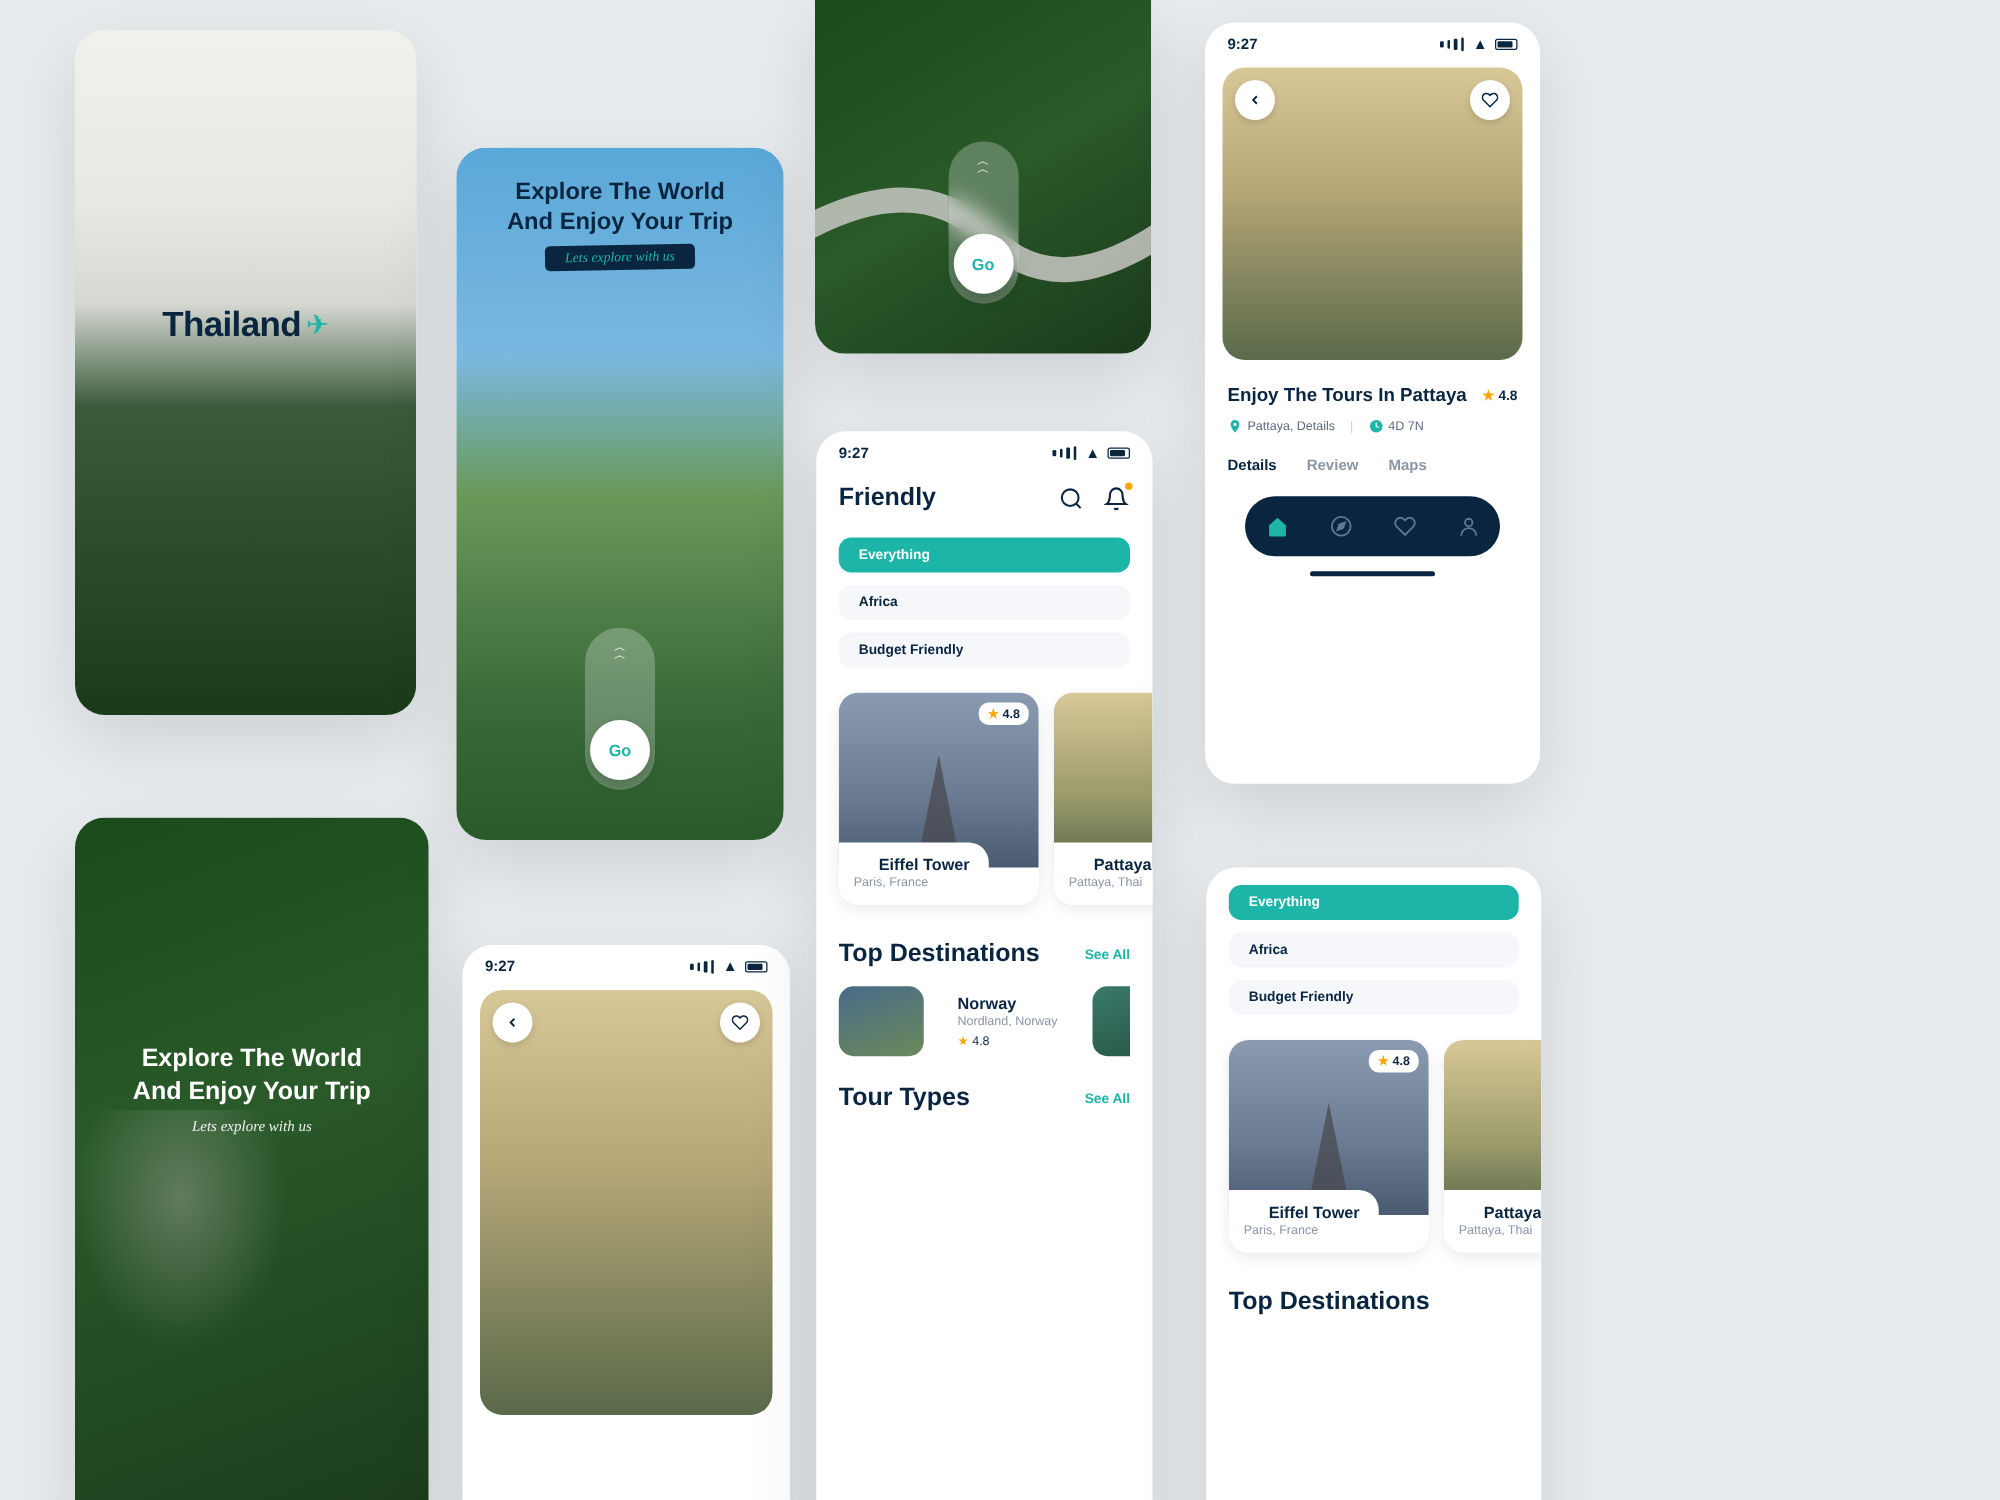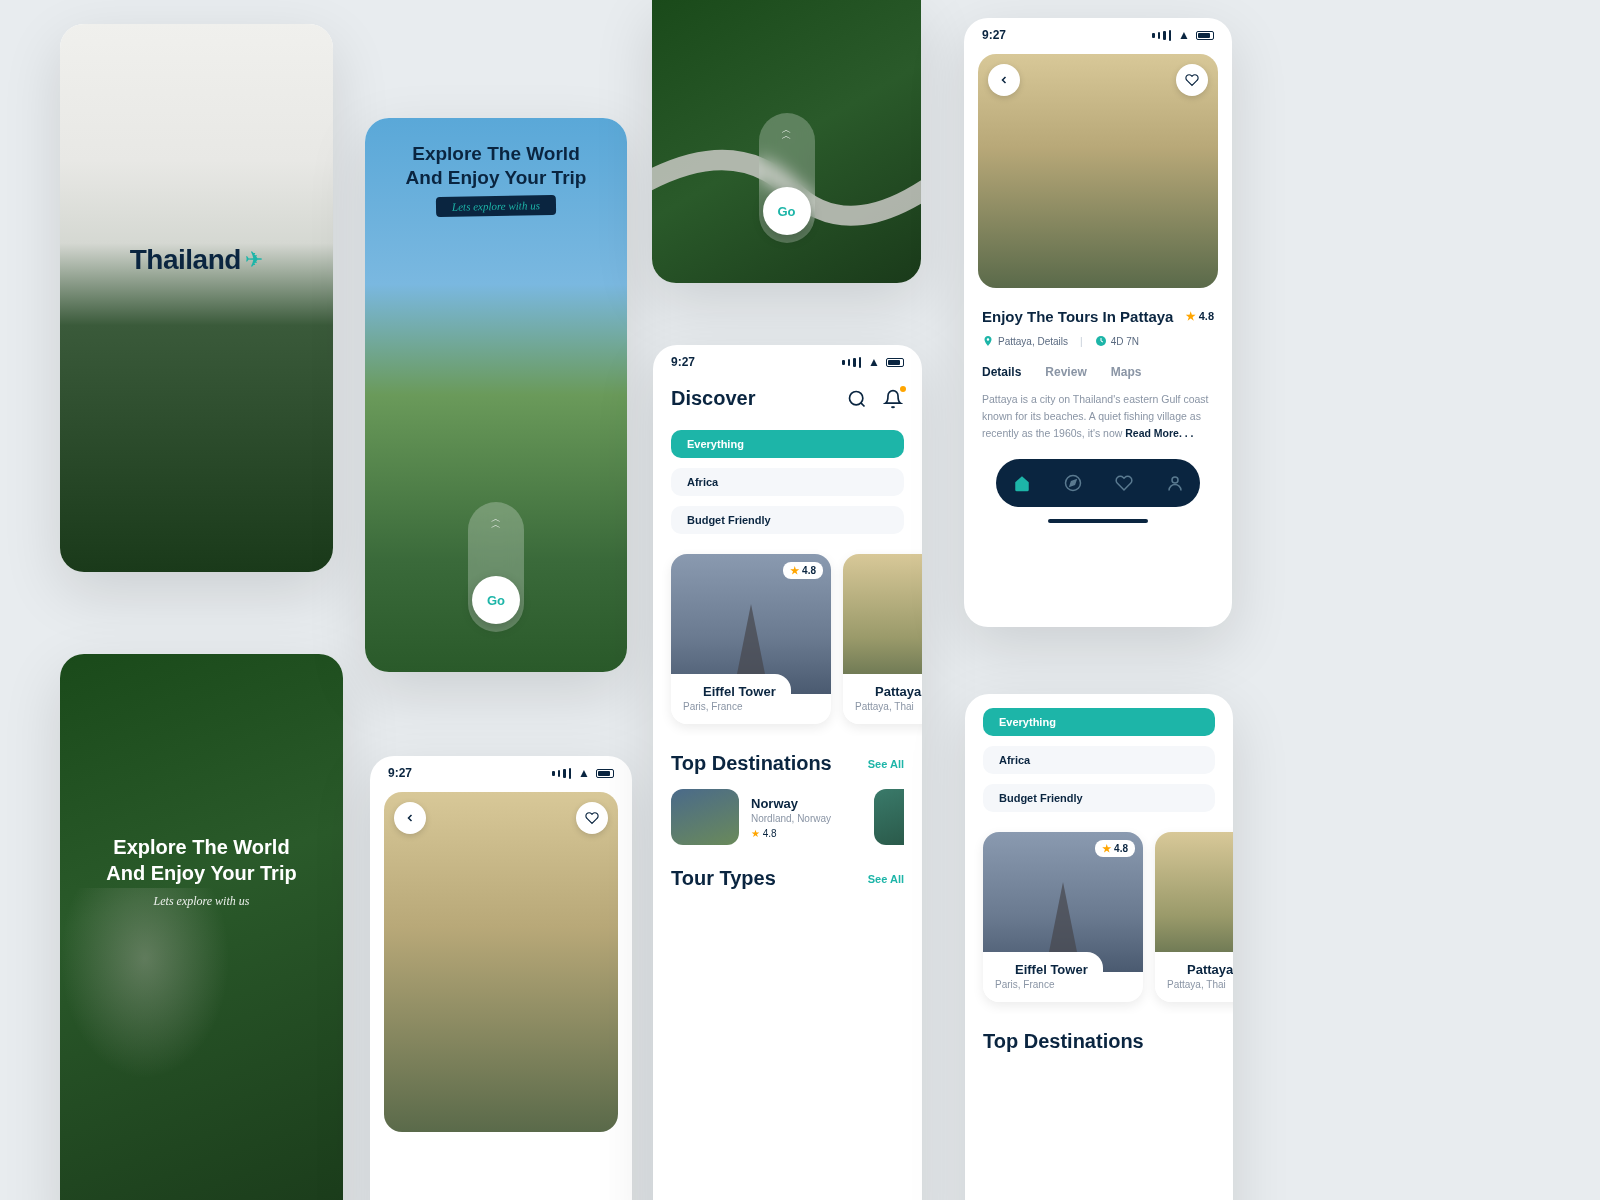--- a/index.html
+++ b/index.html
@@ -65,21 +65,21 @@
 .rating-pill { position:absolute; top:8px; right:8px; background:#fff; border-radius:8px; padding:3px 7px; font-size:10px; font-weight:700; color:#0a2540; display:flex; align-items:center; gap:3px; }
 .rating-pill .star { color:#ffa500; }
 .dest-label { background:#fff; padding: 10px 12px 12px; border-radius: 0 16px 0 0; margin-top:-20px; position:relative; width:75%; }
 .dest-name { font-size:13px; font-weight:800; color:#0a2540;margin-left:20px; }
 .dest-loc { font-size:10px; color:#8a95a5; margin-top:2px; }
 .section-row { display:flex; justify-content:space-between; align-items:center; padding: 16px 18px 8px; }
 .section-title { font-size:20px; font-weight:800; color:#0a2540; }
 .see-all { font-size:11px; font-weight:600; color:#1db5a8; }
 .top-dest { display:flex; gap:12px; padding: 6px 18px; align-items:center; }
 .td-thumb { width:68px; height:56px; border-radius:12px; background: linear-gradient(160deg, #4a6a8a 0%, #6a8a5a 100%); flex-shrink:0; }
-.td-info { flex:1; }
+.td-info { flex:1;margin-left:15px; }
 .td-name { font-size:13px; font-weight:800; color:#0a2540; }
 .td-loc { font-size:10px; color:#8a95a5; margin-top:2px; }
 .td-rating { font-size:10px; color:#0a2540; margin-top:4px; }
 .td-rating .star { color:#ffa500; }
 .td-thumb2 { width:30px; height:56px; border-radius:12px 0 0 12px; background: linear-gradient(160deg, #3a7a6a 0%, #2a5a4a 100%); }
 
 
 .p7 { left: 964px; top: 18px; width: 268px; height: 609px; }
 .p7-hero { margin: 6px 14px; height: 234px; border-radius:18px; background: linear-gradient(180deg, #d8c898 0%, #b8a878 40%, #5a6a4a 100%); position:relative; }
 .detail-body { padding: 14px 18px; }
@@ -203,21 +203,21 @@
           <div class="sig-bar" style="height:7px"></div>
           <div class="sig-bar" style="height:9px"></div>
           <div class="sig-bar" style="height:11px"></div>
       <span style="margin-left:4px">▲</span>
       <span style="display:inline-block;width:18px;height:9px;border:1.5px solid #0a2540;border-radius:2px;margin-left:3px;position:relative">
             <span style="position:absolute;inset:1px 3px 1px 1px;background:#0a2540;border-radius:1px"></span>
           </span>
     </div>
   </div>
   <div class="discover-title-row">
-    <div class="discover-title">Discover</div>
+    <div class="discover-title">Friendly</div>
     <div class="icon-row">
       <div class="icon-btn">
         <svg width="20" height="20" viewBox="0 0 24 24" fill="none" stroke="currentColor" stroke-width="2">
               <circle cx="11" cy="11" r="8"></circle>
               <path d="M21 21l-4.35-4.35"></path>
             </svg>
       </div>
       <div class="icon-btn">
         <svg width="20" height="20" viewBox="0 0 24 24" fill="none" stroke="currentColor" stroke-width="2">
               <path d="M18 8A6 6 0 0 0 6 8c0 7-3 9-3 9h18s-3-2-3-9M13.73 21a2 2 0 0 1-3.46 0"></path>
@@ -316,23 +316,20 @@
               <path d="M12 6v6l4 2" stroke="#fff" stroke-width="2" fill="none"></path>
             </svg>
         <span>4D 7N</span>
       </div>
     </div>
     <div class="tab-row">
       <div class="tab active">Details</div>
       <div class="tab">Review</div>
       <div class="tab">Maps</div>
     </div>
-    <div class="detail-text">
-      <span>Pattaya is a city on Thailand's eastern Gulf coast known for its beaches. A quiet fishing village as recently as the 1960s, it's now </span><span class="read-more">Read More. . .</span>
-    </div>
     <div class="nav-bar">
       <div class="nav-item active">
         <svg width="18" height="18" viewBox="0 0 24 24" fill="currentColor">
               <path d="M3 11l9-8 9 8v10a2 2 0 0 1-2 2H5a2 2 0 0 1-2-2z"></path>
             </svg>
       </div>
       <div class="nav-item">
         <svg width="18" height="18" viewBox="0 0 24 24" fill="none" stroke="currentColor" stroke-width="2">
               <circle cx="12" cy="12" r="10"></circle>
               <polygon points="16 8 14 14 8 16 10 10" fill="currentColor"></polygon>

